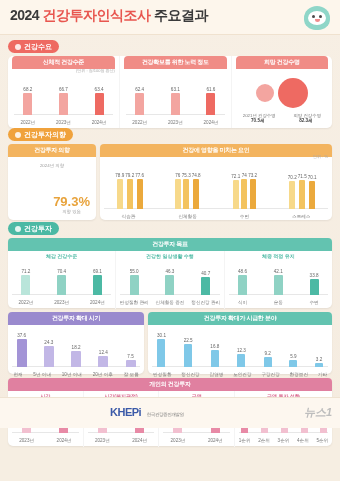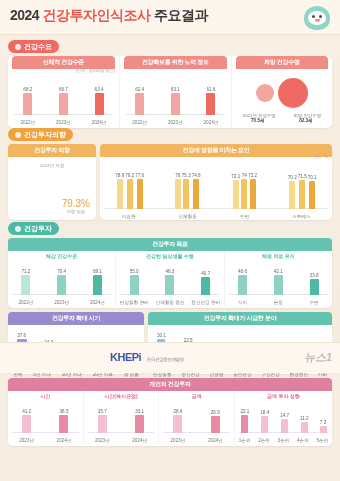--- a/index.html
+++ b/index.html
@@ -2,21 +2,21 @@
 <html><head>
 <meta charset="utf-8">
 <style>
   html,body{margin:0;padding:0;}
   body{
     width:340px;height:481px;
     background:#f6eee2;
     font-family:"Liberation Sans", sans-serif;
     overflow:hidden;
   }
-  .page{position:relative;width:340px;height:373px;background:linear-gradient(180deg,#f7efe4 0%,#f5ece0 100%);}
+  .page{position:relative;width:340px;height:428px;background:linear-gradient(180deg,#f7efe4 0%,#f5ece0 100%);}
   .topbar{position:absolute;left:0;top:0;width:340px;height:34px;background:#fdf6ec;border-bottom:1px solid #f0e2cf;}
   .title{position:absolute;left:10px;top:7px;font-size:14px;font-weight:bold;color:#4a4a4a;letter-spacing:-0.5px;}
   .title .y{color:#3b3b3b;}
   .title .hl{color:#e8564f;}
   .title .hl2{color:#3b3b3b;}
   .mascot{position:absolute;right:6px;top:2px;width:34px;height:30px;}
   .mascot .body{position:absolute;left:4px;top:4px;width:26px;height:24px;background:#8fd6c8;border-radius:50% 50% 45% 45%;}
   .mascot .face{position:absolute;left:8px;top:9px;width:18px;height:14px;background:#fff;border-radius:50%;}
   .mascot .eye{position:absolute;top:13px;width:3px;height:3px;background:#4a4a4a;border-radius:50%;}
   .mascot .eye.l{left:12px;} .mascot .eye.r{left:19px;}
@@ -44,21 +44,21 @@
   .chart{position:relative;}
   .bars{position:absolute;left:0;right:0;bottom:10px;top:8px;display:flex;align-items:flex-end;justify-content:space-around;}
   .bcol{display:flex;flex-direction:column;align-items:center;justify-content:flex-end;height:100%;}
   .bval{font-size:4.6px;color:#666;margin-bottom:1px;white-space:nowrap;}
   .bar{width:9px;border-radius:1px 1px 0 0;}
   .blab{position:absolute;bottom:0;left:0;right:0;display:flex;justify-content:space-around;font-size:4.6px;color:#777;}
   .blab span{text-align:center;white-space:nowrap;}
   .axis{position:absolute;left:4px;right:4px;bottom:10px;height:1px;background:#e7e7e7;}
 
   .bigpct{font-size:13px;font-weight:bold;color:#e06f8c;}
-  .subpct{font-size:10px;font-weight:normal;color:#e8a33c;}
+  .subpct{font-size:13px;font-weight:bold;color:#e8a33c;}
 
   .footer{position:absolute;left:0;bottom:0;width:340px;height:30px;background:#fdf7ef;border-top:1px solid #efe3d2;}
   .khepi{position:absolute;left:110px;top:8px;font-size:11px;font-weight:bold;color:#3b5aa8;letter-spacing:-.5px;}
   .khepi small{font-size:4.6px;color:#7b7b7b;font-weight:normal;margin-left:3px;}
   .news1{position:absolute;right:8px;top:7px;font-size:11px;font-weight:bold;color:#bdbdbd;font-style:italic;}
 </style>
 </head>
 <body>
 
 <div class="page">

